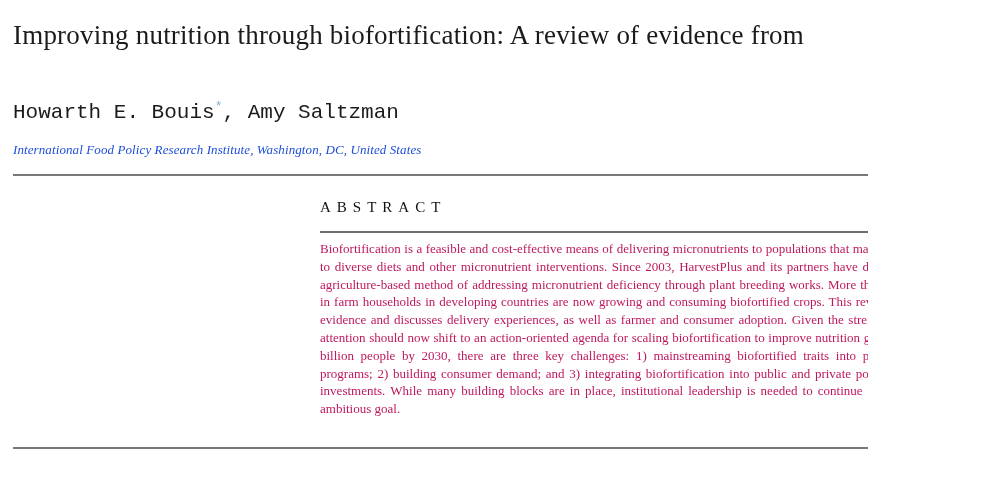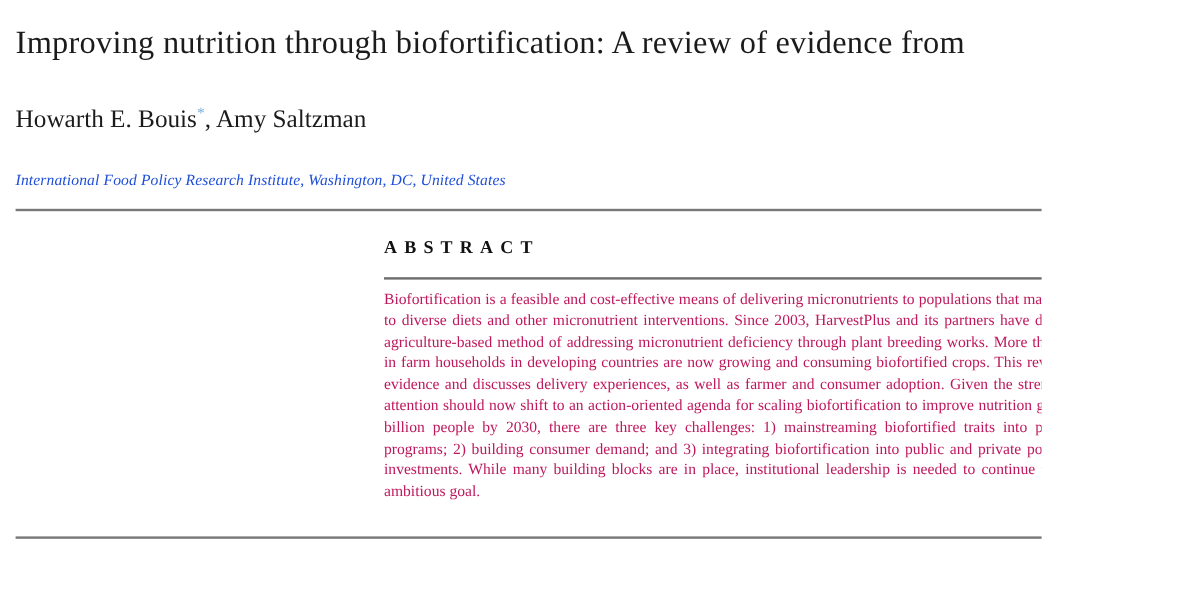--- a/index.html
+++ b/index.html
@@ -38,25 +38,26 @@
   .crossmark-label {
     font-size: 12.5px;
     margin-left: 4px;
     color: #6d28d9;
     letter-spacing: 0.2px;
     font-family: "Liberation Serif", serif;
   }
   .authors {
     position: absolute;
     left: 13px;
-    top: 87px;
+    top: 101px;
     margin: 0;
     font-size: 21px;
     font-weight: 400;
     color: #1b1b1b;
+    font-family: Liberation Mono, monospace;
   }
   .authors .corresponding-marker {
     color: #7fb2d9;            
     font-size: 13px;
     vertical-align: super;
     line-height: 0;
   }
   .affiliation {
     position: absolute;
     left: 13px;
@@ -74,21 +75,21 @@
   }
   .rule-top    { left: 13px;  width: 970px; top: 174px; }
   .rule-abstract { left: 320px; width: 660px; top: 231px; height: 1.6px; background: #6d6d6d; }
   .rule-bottom { left: 13px;  width: 970px; top: 447px; }
   .abstract-heading {
     position: absolute;
     left: 320px;
     top: 199px;
     margin: 0;
     font-size: 15px;
-    font-weight: 700;
+    font-weight: 400;
     letter-spacing: 6px;
     color: #111111;
   }
   .abstract-text {
     position: absolute;
     left: 320px;
     top: 240px;
     width: 660px;
     margin: 0;
     font-size: 13px;

